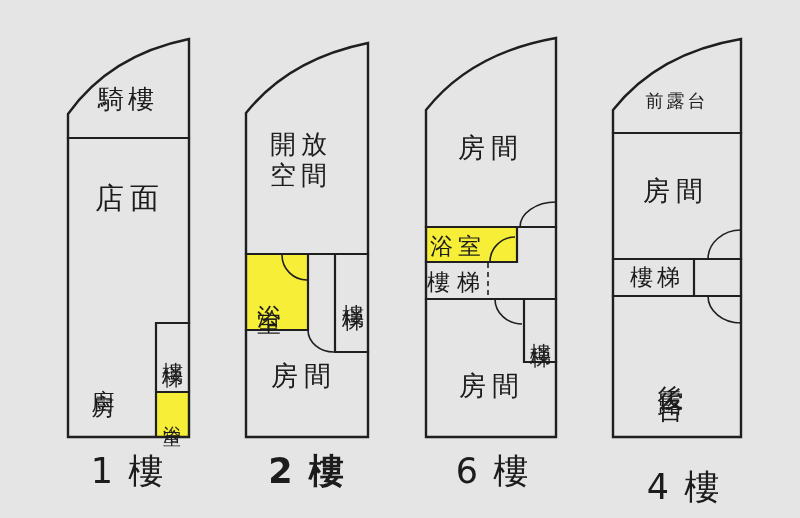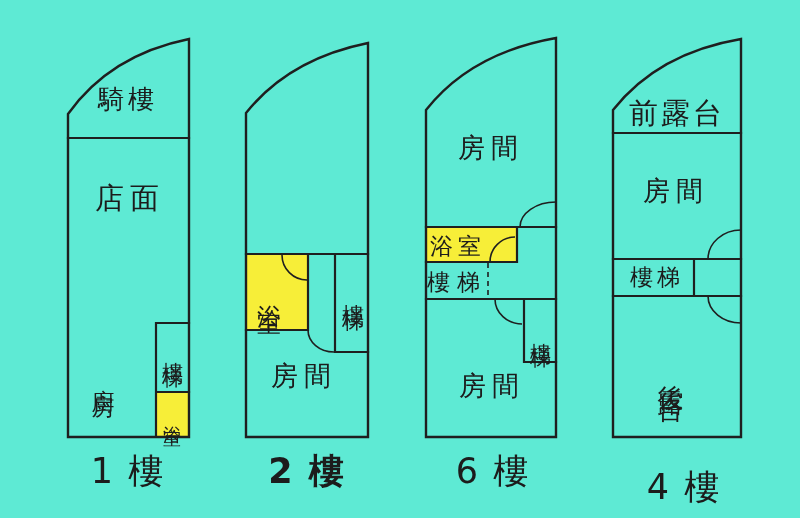--- a/index.html
+++ b/index.html
@@ -1,18 +1,18 @@
 <!DOCTYPE html>
 <html><head>
 <meta charset="utf-8">
 <style>
   html,body{margin:0;padding:0;}
   .canvas{
     position:relative; width:800px; height:518px;
-    background:#5eead4; overflow:hidden;
+    background:#e5e5e5; overflow:hidden;
     font-family:"DejaVu Sans", sans-serif;
   }
   .plan-svg{position:absolute; left:0; top:0;}
   .wall{stroke:#1f1f1f; stroke-width:2.2; fill:none; stroke-linecap:square;}
   .outline{stroke-width:2.4;}
   .door{stroke:#1f1f1f; stroke-width:1.6; fill:none;}
   .dash{stroke:#1f1f1f; stroke-width:1.6; fill:none; stroke-dasharray:5 4;}
   .lbl{
     position:absolute; transform:translate(-50%,-50%);
     color:#1c1c1c; white-space:nowrap; line-height:1;
@@ -62,31 +62,32 @@
     </g>
   </svg>
 
   <div class="lbl" style="left:128px;top:99px;font-size:26px;letter-spacing:4px;">騎樓</div>
   <div class="lbl" style="left:130px;top:198px;font-size:29px;letter-spacing:6px;">店面</div>
   <div class="lbl v" style="left:103px;top:375px;font-size:23px;letter-spacing:4px;">廚房</div>
   <div class="lbl v" style="left:172px;top:351px;font-size:21px;letter-spacing:6px;">樓梯</div>
   <div class="lbl v" style="left:172px;top:414px;font-size:18px;letter-spacing:3px;">浴室</div>
   <div class="lbl floor-label" style="left:128px;top:471px;">1 樓</div>
 
+  <div class="lbl block" style="left:301px;top:160px;font-size:26px;letter-spacing:5px;">開放空間</div>
   <div class="lbl v" style="left:269px;top:291px;font-size:24px;letter-spacing:6px;">浴室</div>
   <div class="lbl v" style="left:353px;top:292px;font-size:22px;letter-spacing:5px;">樓梯</div>
   <div class="lbl" style="left:304px;top:375px;font-size:27px;letter-spacing:6px;">房間</div>
   <div class="lbl floor-label" style="left:307px;top:471px;font-weight:bold;">2 樓</div>
 
   <div class="lbl" style="left:491px;top:147px;font-size:27px;letter-spacing:6px;">房間</div>
   <div class="lbl" style="left:458px;top:246px;font-size:23px;letter-spacing:5px;">浴室</div>
   <div class="lbl" style="left:457px;top:282px;font-size:23px;letter-spacing:7px;">樓梯</div>
   <div class="lbl v" style="left:540px;top:331px;font-size:21px;letter-spacing:5px;">樓梯</div>
   <div class="lbl" style="left:492px;top:385px;font-size:27px;letter-spacing:6px;">房間</div>
   <div class="lbl floor-label" style="left:493px;top:471px;">6 樓</div>
 
-  <div class="lbl" style="left:677px;top:101px;font-size:29px;letter-spacing:3px;margin-top:12px;">前露台</div>
+  <div class="lbl" style="left:677px;top:101px;font-size:18px;letter-spacing:3px;">前露台</div>
   <div class="lbl" style="left:676px;top:190px;font-size:27px;letter-spacing:6px;">房間</div>
   <div class="lbl" style="left:657px;top:277px;font-size:23px;letter-spacing:4px;">樓梯</div>
   <div class="lbl v" style="left:671px;top:373px;font-size:26px;letter-spacing:6px;">後露台</div>
   <div class="lbl floor-label" style="left:684px;top:487px;">4 樓</div>
 
 </div>
 
 </body></html>

